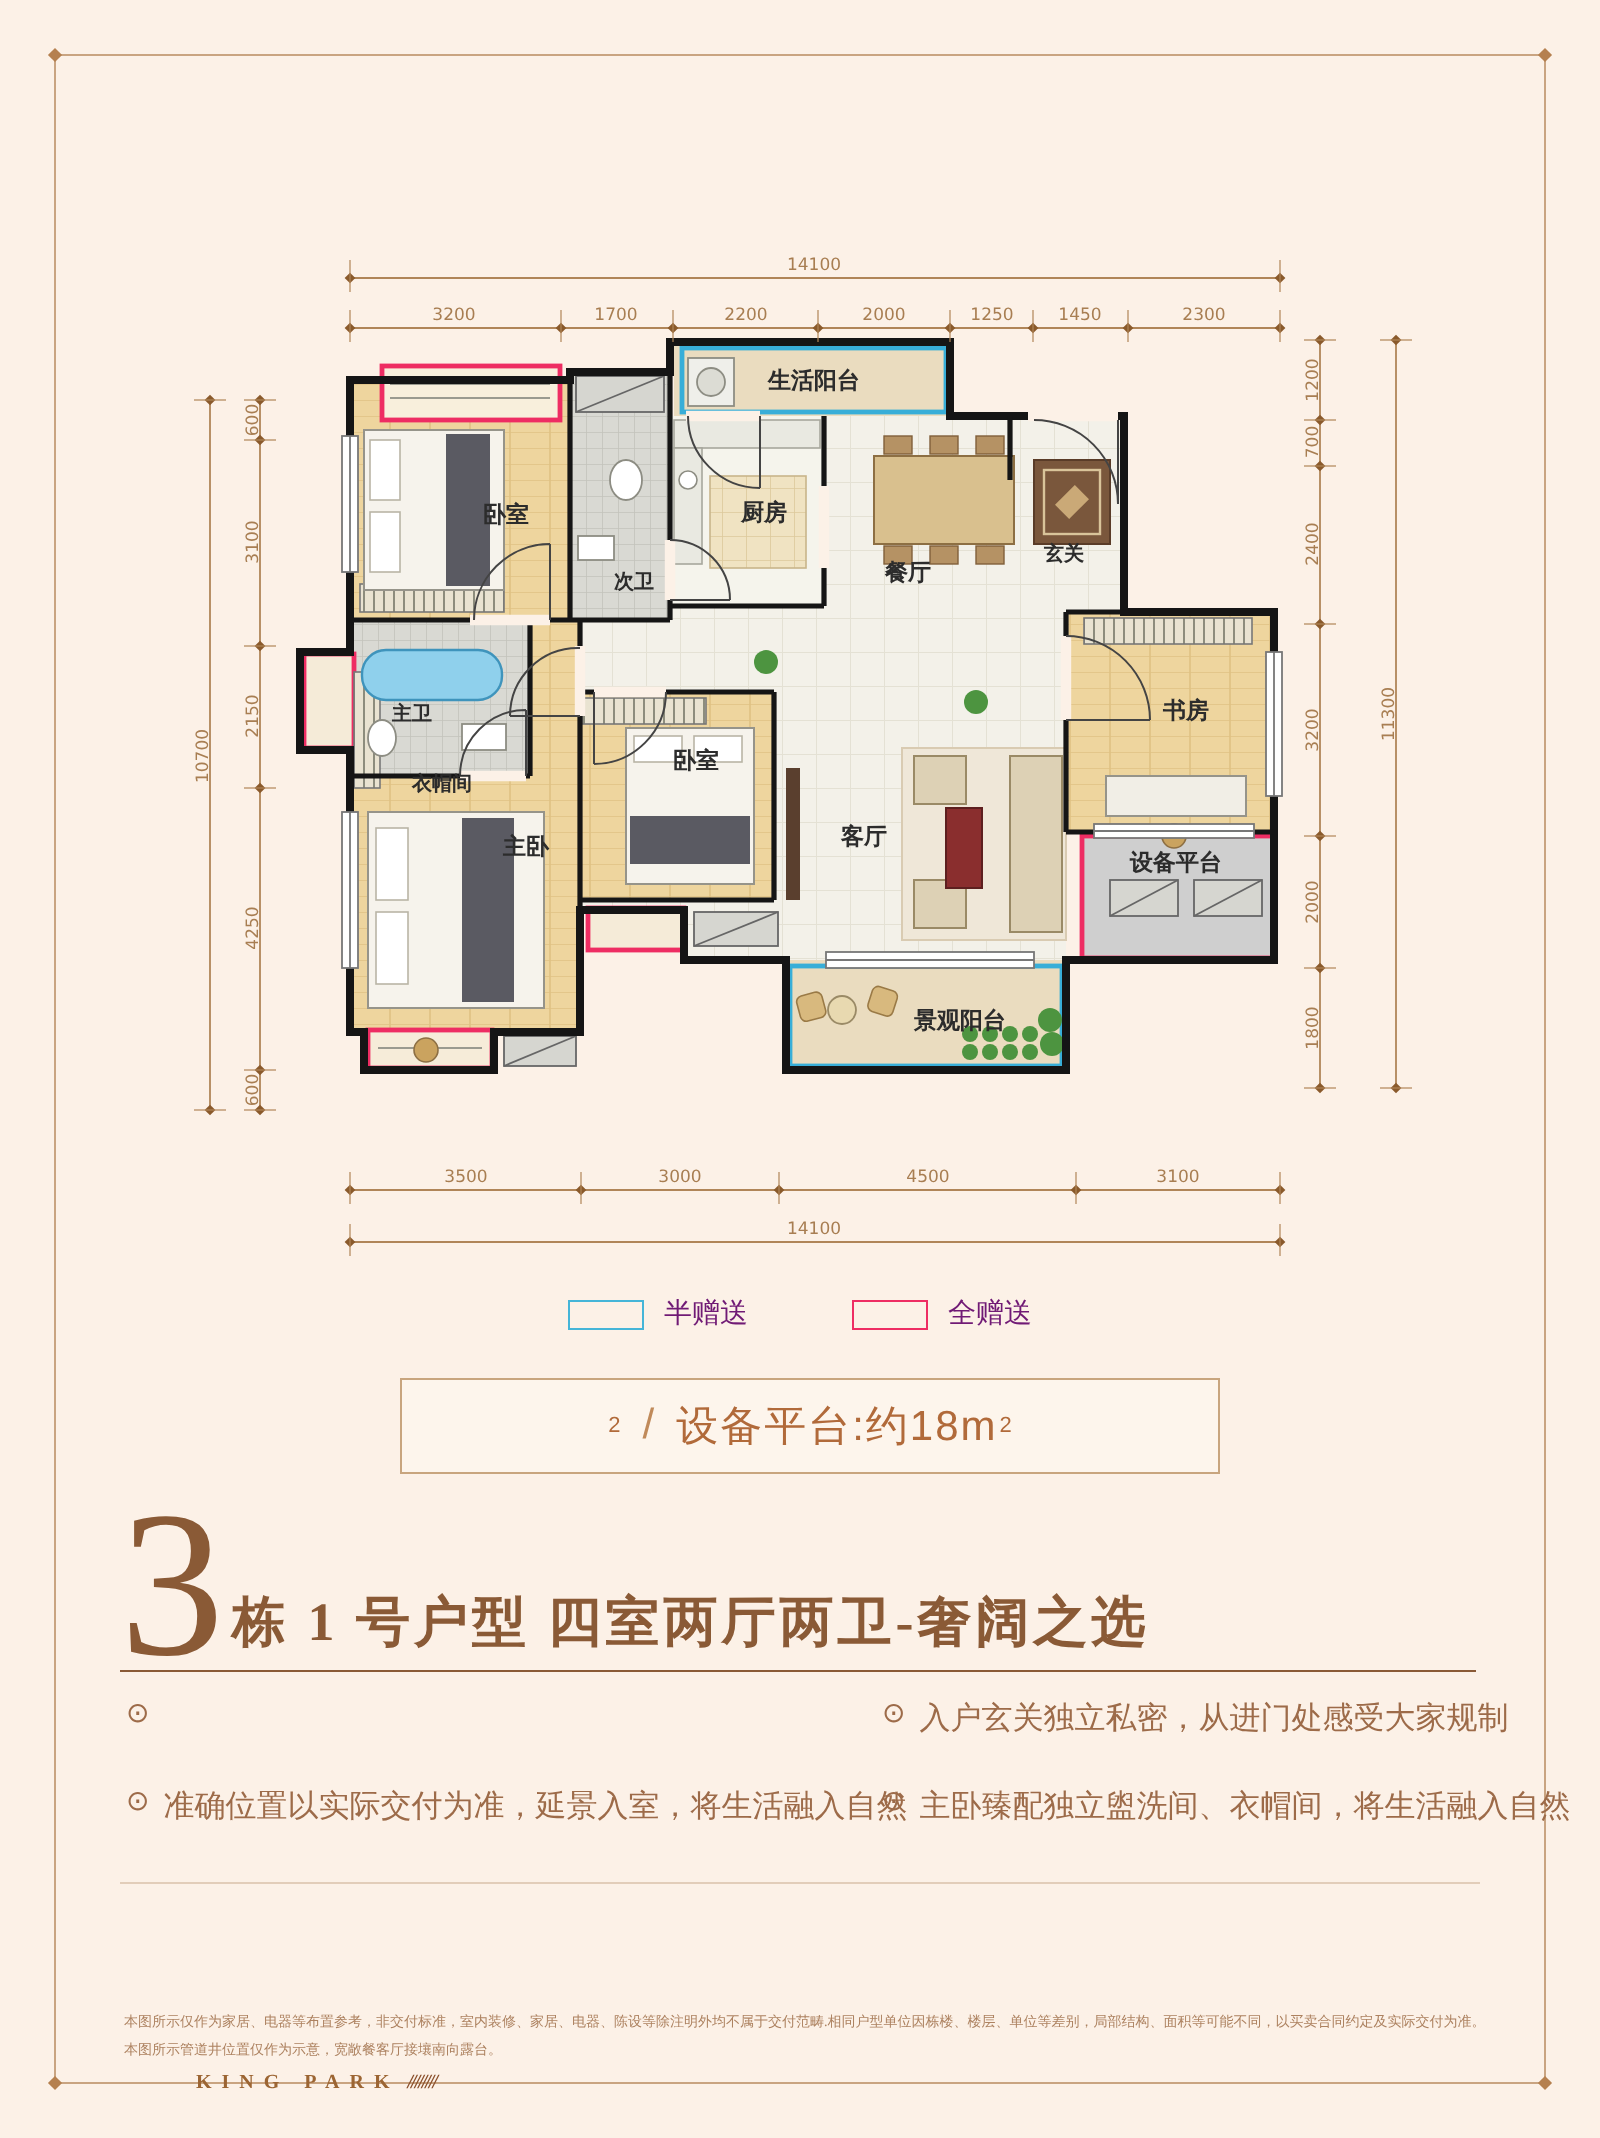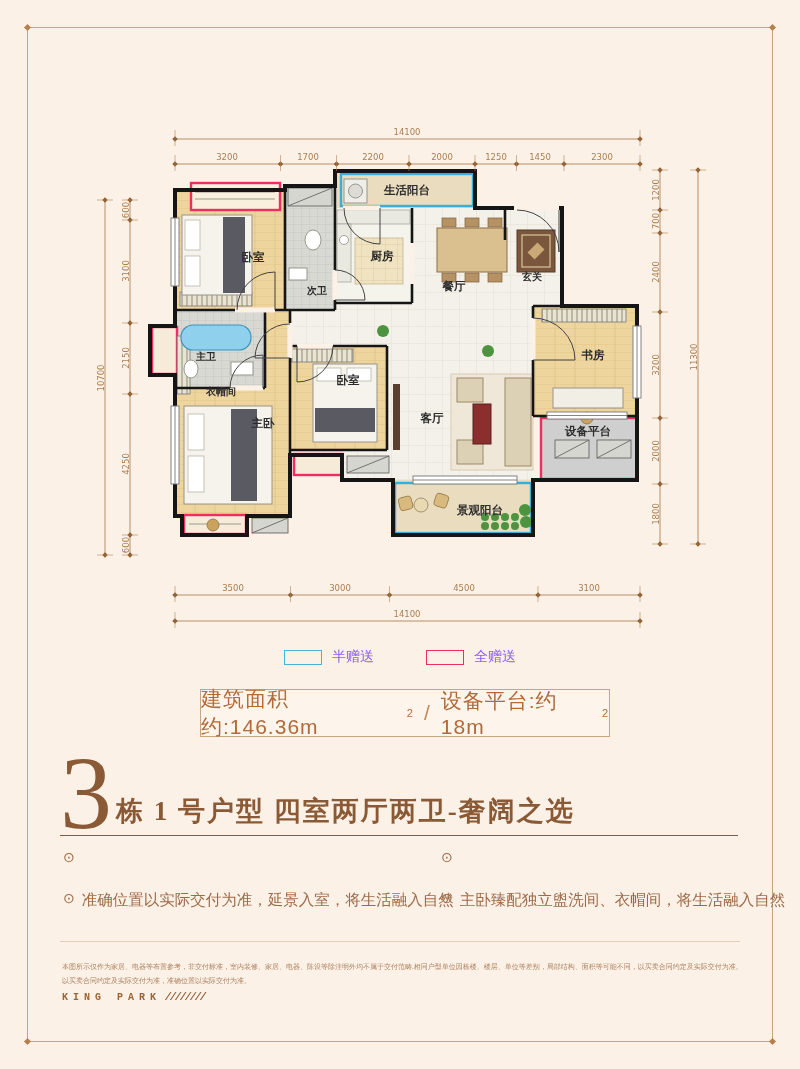--- a/index.html
+++ b/index.html
@@ -13,21 +13,21 @@
 
   svg text{font-family:"DejaVu Sans",sans-serif;}
   .dimtxt{font-size:8.5px;fill:#a87e52;}
   .roomtxt{font-size:11.5px;font-weight:bold;fill:#2c2c2c;}
   .roomtxt.sm{font-size:10px;}
 
   .legend{position:absolute;left:0;right:0;top:648px;display:flex;justify-content:center;
           gap:52px;align-items:center;}
   .legend .item{display:flex;align-items:center;gap:10px;}
   .legend .swatch{width:36px;height:13px;border:1.5px solid;background:transparent;}
-  .legend .lbl{font-size:14px;color:#8b5cf6;}
+  .legend .lbl{font-size:14px;color:#701a75;}
 
   .banner{position:absolute;left:200px;top:689px;width:408px;height:46px;
           border:1px solid #c8a57e;background:#fdf5ec;display:flex;align-items:center;
           justify-content:center;font-size:21px;color:#b16a3a;letter-spacing:1px;}
   .banner sup{font-size:11px;margin-left:1px;}
   .banner .sep{margin:0 10px;color:#c08a5a;font-weight:normal;}
 
   .titleblock{position:absolute;left:60px;top:752px;display:flex;align-items:flex-end;
               color:#8a5a36;font-family:"Liberation Serif",serif;}
   .bignum{font-size:104px;line-height:0.78;font-weight:normal;}
@@ -35,24 +35,24 @@
   .titleline{position:absolute;left:60px;top:835px;width:678px;height:1px;background:#8a5a36;}
 
   .features{position:absolute;left:63px;top:849px;width:680px;display:grid;
             grid-template-columns:378px 1fr;row-gap:23px;
             font-family:"Liberation Serif",serif;font-size:15.5px;color:#9d6b49;}
   .feature{display:flex;align-items:flex-start;gap:7px;white-space:nowrap;}
   .feature .dot{font-size:14px;line-height:1.3;}
 
   .divider{position:absolute;left:60px;top:941px;width:680px;height:1px;background:#e2cdb9;}
 
-  .disclaimer{position:absolute;left:62px;top:960px;width:690px;
+  .disclaimer{position:absolute;left:62px;top:1004px;width:690px;
               font-family:"Liberation Serif",serif;font-size:7px;line-height:14px;color:#ad8260;}
-  .brand{margin-top:3px;font-family:Liberation Mono, monospace;font-size:10px;font-weight:bold;
-         letter-spacing:5px;color:#9c6533;}
+  .brand{margin-top:3px;font-family:Liberation Serif, serif;font-size:10px;font-weight:bold;
+         letter-spacing:5px;color:#9c6533;margin-left:36px;}
   .brand .slashes{font-style:italic;letter-spacing:-1px;color:#8a4f2a;margin-left:4px;}
 </style>
 </head>
 <body>
 
 <div class="page">
   <div class="frame"></div>
   <div class="corner c-tl"></div>
   <div class="corner c-tr"></div>
   <div class="corner c-bl"></div>
@@ -392,52 +392,52 @@
       <span class="swatch" id="sw-half" style="border-color: rgb(69, 181, 216);"></span>
       <span class="lbl">半赠送</span>
     </div>
     <div class="item">
       <span class="swatch" id="sw-full" style="border-color: rgb(238, 45, 99);"></span>
       <span class="lbl">全赠送</span>
     </div>
   </div>
 
   <div class="banner">
-    <span>建筑面积约:146.36m</span>
       <sup>2</sup>
     <span class="sep">/</span>
     <span>设备平台:约18m</span>
       <sup>2</sup>
   </div>
 
   <div class="titleblock">
     <span class="bignum">3</span>
     <span class="titlerest">栋 1 号户型  四室两厅两卫-奢阔之选</span>
   </div>
   <div class="titleline"></div>
 
   <div class="features">
     <div class="feature">
       <span class="dot">⊙</span>
     </div>
     <div class="feature">
       <span class="dot">⊙</span>
+      <span>入户玄关独立私密，从进门处感受大家规制</span>
     </div>
     <div class="feature">
       <span class="dot">⊙</span>
       <span>准确位置以实际交付为准，延景入室，将生活融入自然</span>
     </div>
     <div class="feature">
       <span class="dot">⊙</span>
       <span>主卧臻配独立盥洗间、衣帽间，将生活融入自然</span>
     </div>
   </div>
 
   <div class="divider"></div>
 
   <div class="disclaimer">
     <div>本图所示仅作为家居、电器等布置参考，非交付标准，室内装修、家居、电器、陈设等除注明外均不属于交付范畴.相同户型单位因栋楼、楼层、单位等差别，局部结构、面积等可能不同，以买卖合同约定及实际交付为准。</div>
-    <div>以买卖合同约定及实际交付为准，准确位置以实际交付为准。</div>
+    <div>本图所示管道井位置仅作为示意，宽敞餐客厅接壤南向露台。</div>
     <div class="brand">
       <span>KING PARK</span><span class="slashes">////////</span>
     </div>
   </div>
 </div>
 
 </body></html>

